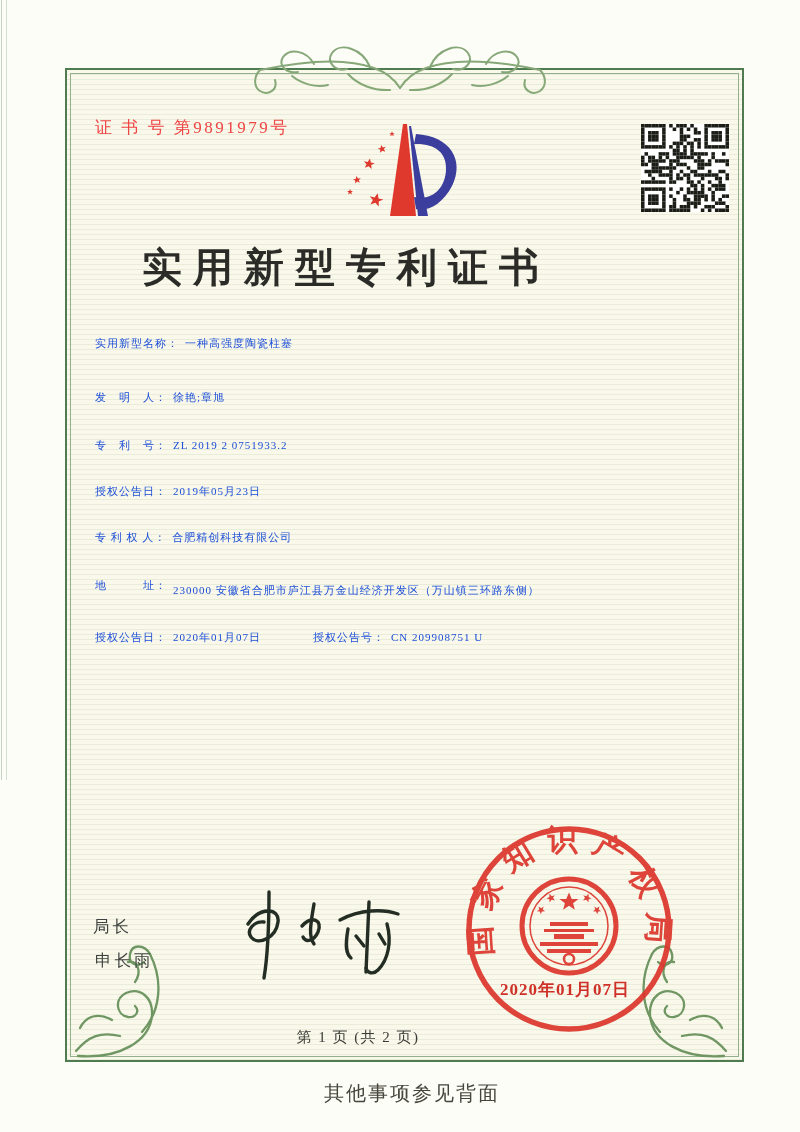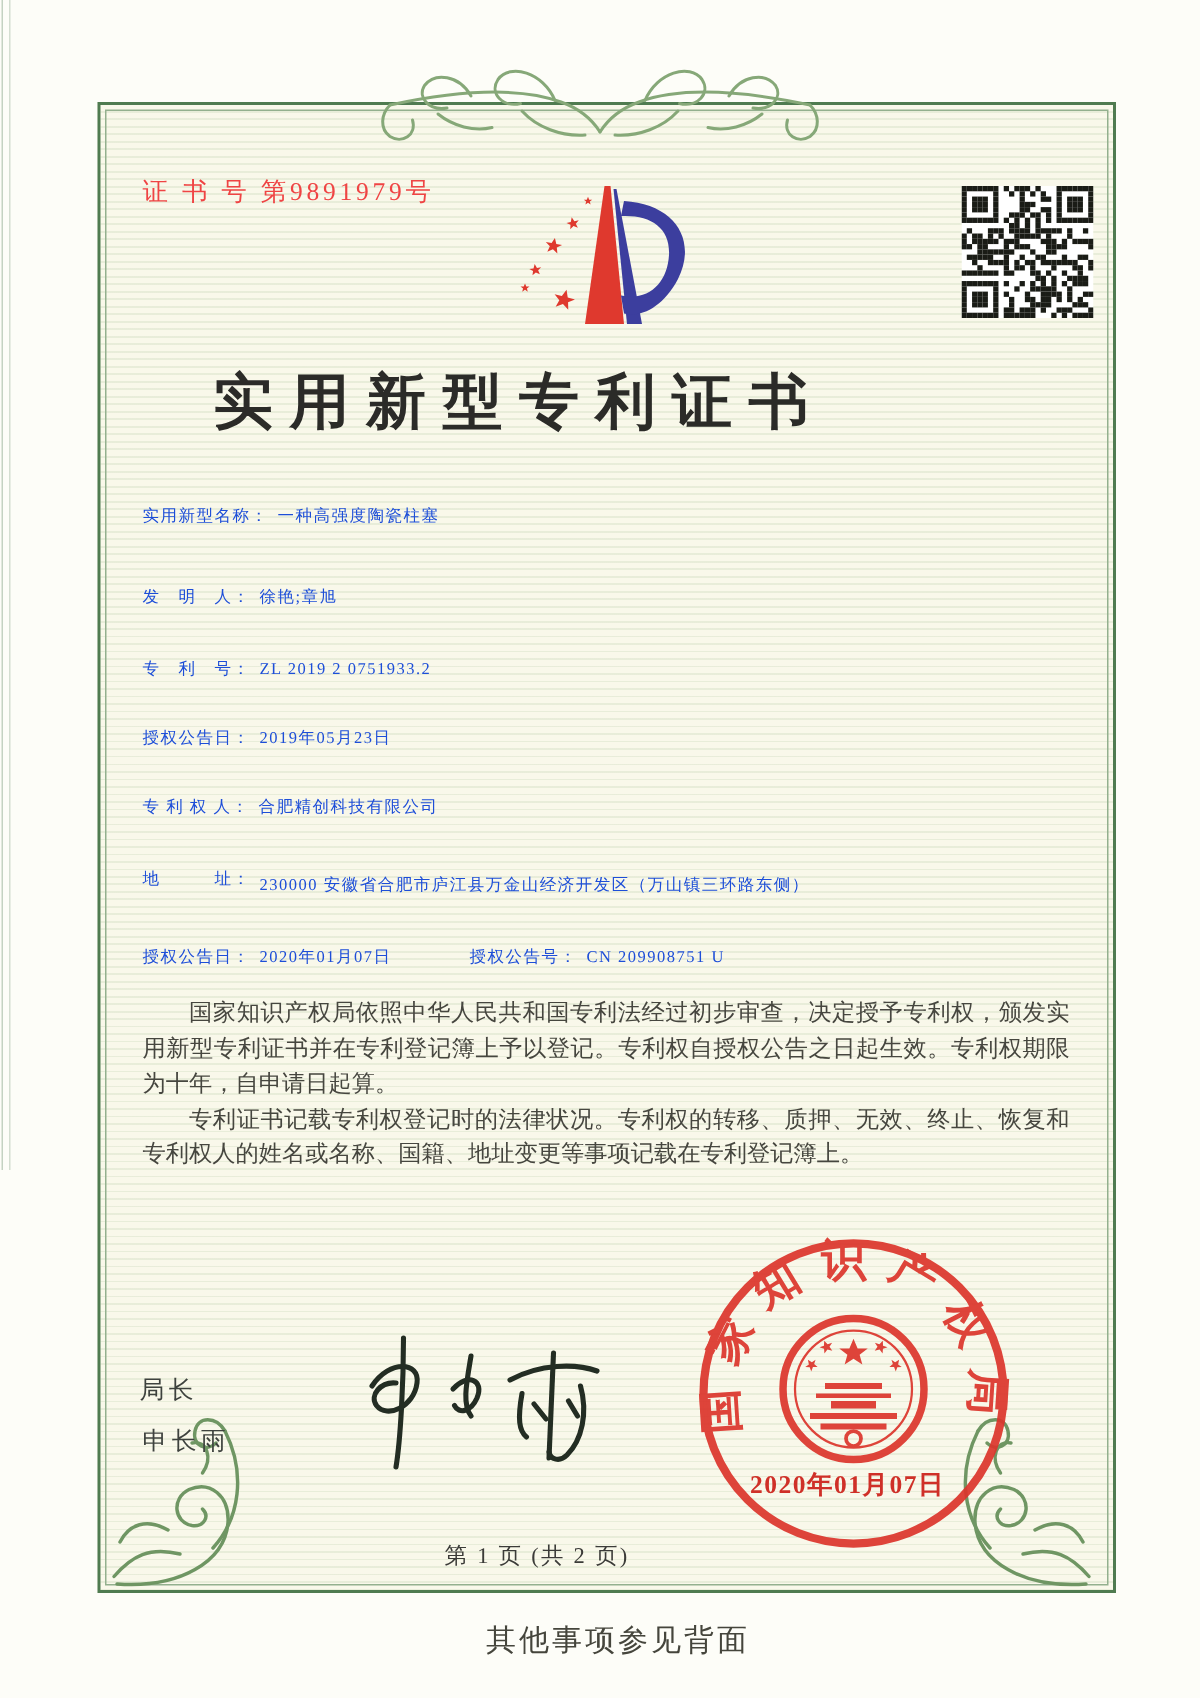--- a/index.html
+++ b/index.html
@@ -438,24 +438,20 @@
   <div class="abs row" id="row-2"><span>发　明　人：</span><span class="val">徐艳;章旭</span></div>
   <div class="abs row" id="row-3"><span>专　利　号：</span><span class="val">ZL 2019 2 0751933.2</span></div>
   <div class="abs row" id="row-4"><span>授权公告日：</span><span class="val">2019年05月23日</span></div>
   <div class="abs row" id="row-5"><span>专 利 权 人：</span><span class="val">合肥精创科技有限公司</span></div>
   <div class="abs row" id="row-6"><span>地　　　址：</span><span class="val" id="addr-val">230000 安徽省合肥市庐江县万金山经济开发区（万山镇三环路东侧）</span></div>
 
   <div class="abs row" id="row-grant">
     <span><span>授权公告日：</span><span class="val">2020年01月07日</span></span><span id="grant-number-group"><span>授权公告号：</span><span class="val">CN 209908751 U</span></span>
   </div>
 
-  <div class="abs" id="paragraphs">
-    <p>国家知识产权局依照中华人民共和国专利法经过初步审查，决定授予专利权，颁发实用新型专利证书并在专利登记簿上予以登记。专利权自授权公告之日起生效。专利权期限为十年，自申请日起算。</p>
-    <p>专利证书记载专利权登记时的法律状况。专利权的转移、质押、无效、终止、恢复和专利权人的姓名或名称、国籍、地址变更等事项记载在专利登记簿上。</p>
-  </div>
 
   <div class="abs" id="signatory-title">局长</div>
   <div class="abs" id="signatory-name">申长雨</div>
 
   <svg class="abs" style="left:222px;top:884px;" width="195" height="100" viewBox="0 0 195 100">
     <g stroke="#232d23" stroke-width="3.4" fill="none" stroke-linecap="round" stroke-linejoin="round">
       <path d="M26,40 C38,22 58,24 56,38 C54,54 36,62 29,53 C24,46 32,37 42,38"></path>
       <path d="M47,8 C47,38 45,76 42,94"></path>
       <path d="M92,20 C89,38 86,52 92,60"></path>
       <path d="M80,42 C90,31 101,36 96,48 C92,57 84,59 81,53"></path>

